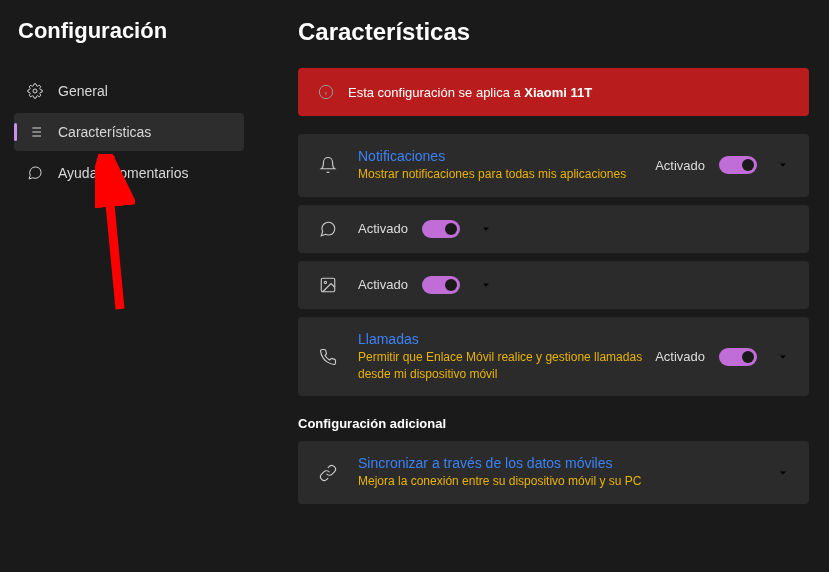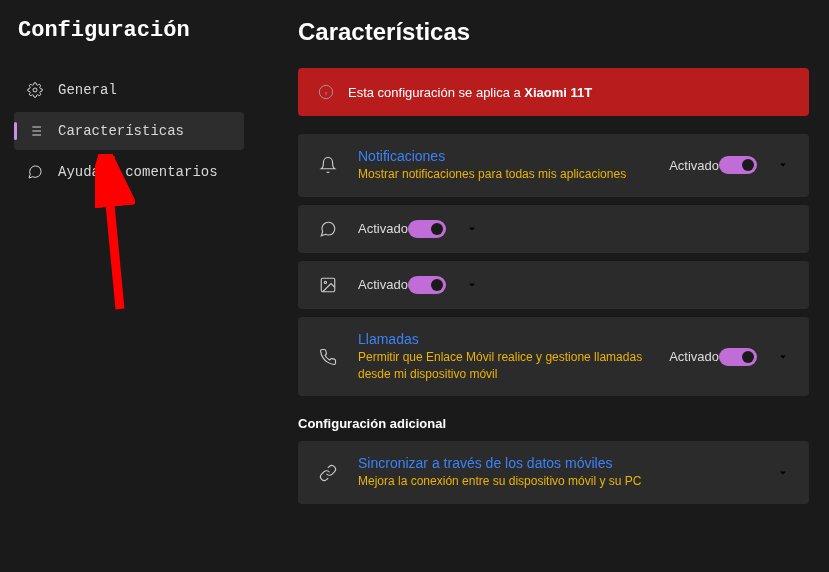--- a/index.html
+++ b/index.html
@@ -9,21 +9,20 @@
       background: #1a1a1a;
       color: #ffffff;
       font-family: 'Segoe UI', -apple-system, sans-serif;
       display: flex;
       overflow: hidden;
     }
     .sidebar {
       width: 258px;
       padding: 18px 14px;
       background: #1a1a1a;
-      font-family: Liberation Mono, monospace;
     }
     .sidebar-title {
       font-size: 22px;
       font-weight: 600;
       color: #fff;
       margin-bottom: 28px;
       padding-left: 4px;
     }
     .sidebar-item {
       display: flex;
@@ -109,20 +108,21 @@
       margin-bottom: 2px;
     }
     .feature-desc {
       font-size: 12px;
       color: #eab308;
       line-height: 1.4;
     }
     .status-label {
       font-size: 13px;
       color: #ddd;
+      margin-right: 14px;
     }
     .toggle {
       width: 38px;
       height: 18px;
       border-radius: 10px;
       position: relative;
       cursor: pointer;
       flex-shrink: 0;
     }
     .toggle.on { background: #c06dd8; }

